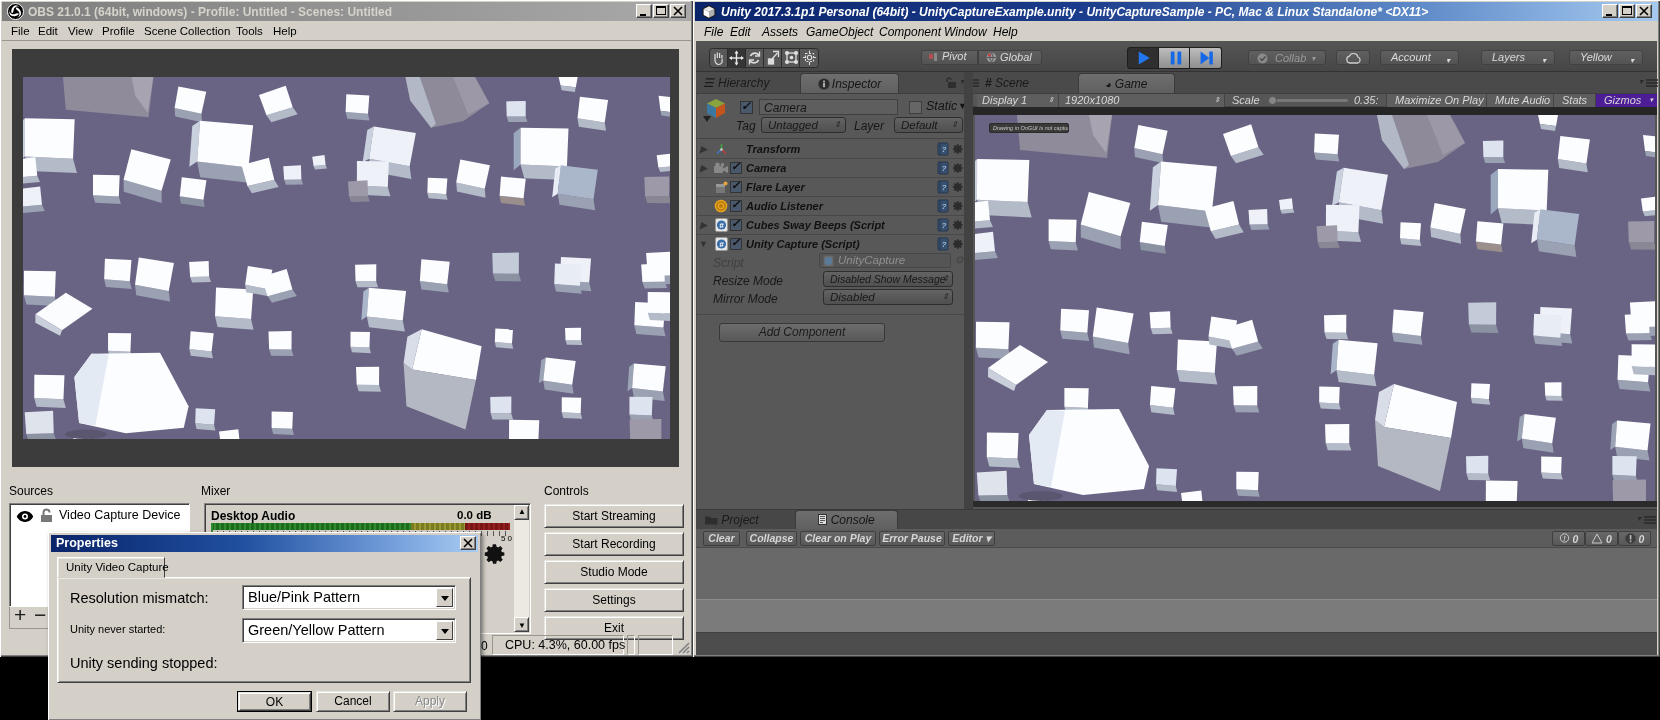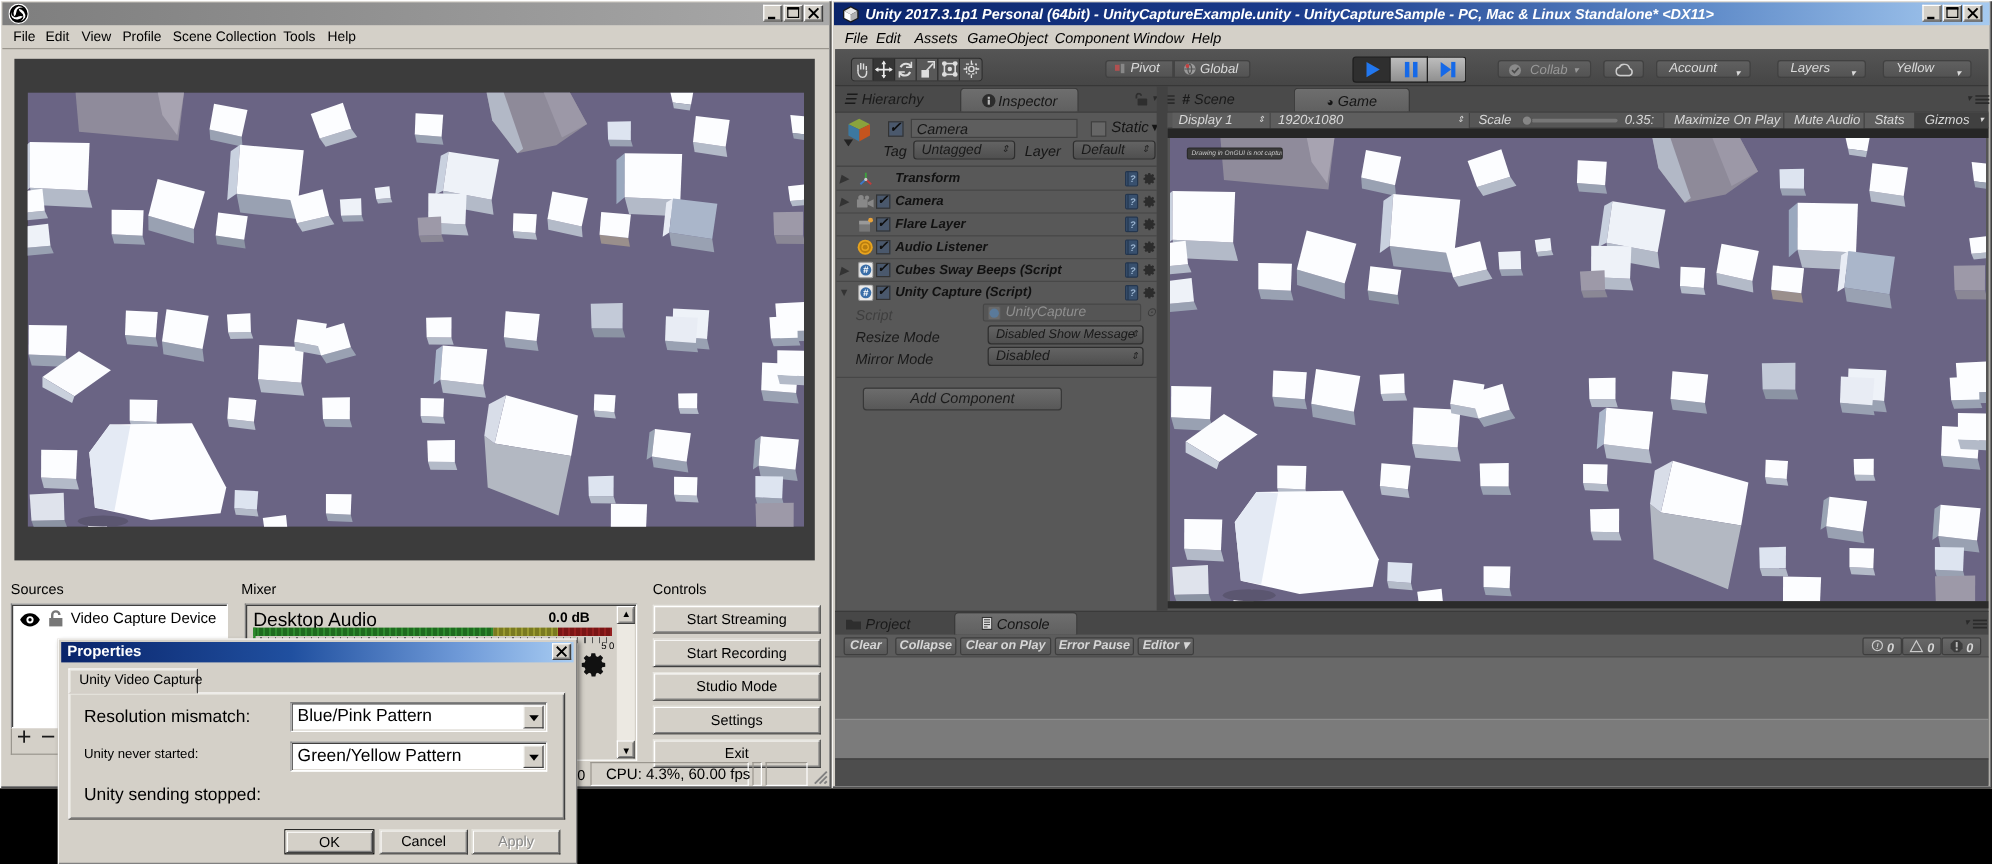--- a/index.html
+++ b/index.html
@@ -187,20 +187,21 @@
 
  <div class="abs" style="left:2px;top:2px;right:2px;height:19px;background:linear-gradient(90deg,#7e7e7e,#a9a9a9);">
    <svg class="abs" style="left:5px;top:1px" width="17" height="17" viewBox="0 0 17 17">
      <circle cx="8.5" cy="8.5" r="8" fill="#000" stroke="#fff" stroke-width="1"></circle>
      <g fill="#fff">
           <path id="bl" d="M8.5 2.2 a6.3 6.3 0 0 1 4.4 1.8 a4 4 0 0 0 -6.3 3.2 a4 4 0 0 1 -1.9 3.3 A6.3 6.3 0 0 1 8.5 2.2z"></path>
           <use href="#bl" transform="rotate(120 8.5 8.5)"></use>
           <use href="#bl" transform="rotate(240 8.5 8.5)"></use>
         </g>
    </svg>
+   <span class="abs" style="left:26px;top:3px;font-size:12px;font-weight:bold;color:#d6d3ca;white-space:nowrap;">OBS 21.0.1 (64bit, windows) - Profile: Untitled - Scenes: Untitled</span>
    <div class="tbtn" style="left:634px;top:2px;"><svg width="14" height="12" viewBox="0 0 14 12">
           <rect x="3" y="9" width="6" height="2" fill="#000"></rect>
         </svg></div>
    <div class="tbtn" style="left:651px;top:2px;"><svg width="14" height="12" viewBox="0 0 14 12">
           <rect x="2.5" y="1.5" width="9" height="8" fill="none" stroke="#000"></rect>
           <rect x="2" y="1" width="10" height="2" fill="#000"></rect>
         </svg></div>
    <div class="tbtn" style="left:668px;top:2px;"><svg width="14" height="12" viewBox="0 0 14 12">
           <path d="M3 2 L11 10 M11 2 L3 10" stroke="#000" stroke-width="1.6"></path>
         </svg></div>
@@ -236,21 +237,21 @@
         <path d="M3.5 7 V4.5 a3 3 0 0 1 6 0" fill="none" stroke="#777" stroke-width="2"></path>
       </svg>
    <span class="abs" style="left:49px;top:4px;font-size:12.5px;color:#000;">Video Capture Device</span>
  </div>
  <div class="abs" style="left:9px;top:607px;width:181px;height:22px;background:#d4d0c8;border:1px solid #9a968e;border-top:none;">
     <span style="position:absolute;left:4px;top:-4px;font-size:21px;color:#1a1a1a;">+</span>
     <span style="position:absolute;left:24px;top:-4px;font-size:21px;color:#1a1a1a;">−</span>
  </div>
  <span class="abs" style="left:201px;top:484px;font-size:12px;color:#000;">Mixer</span>
  <div class="abs sunken" style="left:204px;top:503px;width:327px;height:131px;background:#d4d0c8;">
-   <span class="abs" style="left:6px;top:5px;font-size:16px;font-weight:normal;color:#000;">Desktop Audio</span>
+   <span class="abs" style="left:6px;top:5px;font-size:12px;font-weight:bold;color:#000;">Desktop Audio</span>
    <span class="abs" style="left:252px;top:5px;font-size:11.5px;font-weight:bold;color:#000;">0.0 dB</span>
    <div class="abs" style="left:6px;top:19px;width:200px;height:7px;background:repeating-linear-gradient(90deg,#1e6b1e 0 3px,#2e8b2e 3px 5px);"></div>
    <div class="abs" style="left:206px;top:19px;width:54px;height:7px;background:repeating-linear-gradient(90deg,#7a7a20 0 3px,#9a9a30 3px 5px);"></div>
    <div class="abs" style="left:260px;top:19px;width:45px;height:7px;background:repeating-linear-gradient(90deg,#7a1515 0 3px,#941f1f 3px 5px);"></div>
    <div class="abs" style="left:6px;top:27px;width:299px;height:5px;background:repeating-linear-gradient(90deg,#555 0 1px,transparent 1px 6px);"></div>
    <div class="abs" style="left:6px;top:19px;width:2px;height:13px;background:#2e8b2e;"></div>
    <span class="abs" style="left:296px;top:30px;font-size:8px;color:#000;">5</span>
    <span class="abs" style="right:18px;top:30px;font-size:8px;color:#000;">0</span>
 
    <div class="abs" style="right:1px;top:1px;width:15px;bottom:1px;background:#ece9e2;"></div>
@@ -631,21 +632,21 @@
     <span class="gt" style="left:381px;top:0px;">0.35:</span>
     <div class="abs" style="left:413px;top:0px;width:100px;height:13px;background:#5e5e5e;border-left:1px solid #444;">
           <span class="gt" style="left:8px;top:0px;">Maximize On Play</span>
         </div>
     <div class="abs" style="left:513px;top:0px;width:67px;height:16px;background:#5e5e5e;border-left:1px solid #444;">
           <span class="gt" style="left:8px;top:0px;">Mute Audio</span>
         </div>
     <div class="abs" style="left:580px;top:0px;width:42px;height:13px;background:#5e5e5e;border-left:1px solid #444;">
           <span class="gt" style="left:8px;top:0px;">Stats</span>
         </div>
-    <div class="abs" style="left:622px;top:0px;width:62px;height:13px;background:#404040;border-left:1px solid #444;text-align:right;">
+    <div class="abs" style="left:622px;top:0px;width:62px;height:13px;background:#4c1d95;border-left:1px solid #444;text-align:right;">
           <span class="gt" style="left:8px;top:0px;">Gizmos</span>
           <span class="gt" style="right:4px;top:2px;font-size:7px;">▾</span>
         </div>
 
     <div class="abs" style="left:0;top:13px;width:100%;height:8px;background:#262626;"></div>
 
     <svg class="abs" style="left:2px;top:21px;" width="680" height="386" viewBox="0 0 680 386" preserveAspectRatio="none">
       <rect width="680" height="386" fill="#6a6484"></rect>
       <use href="#cubescene"></use>
     </svg>

